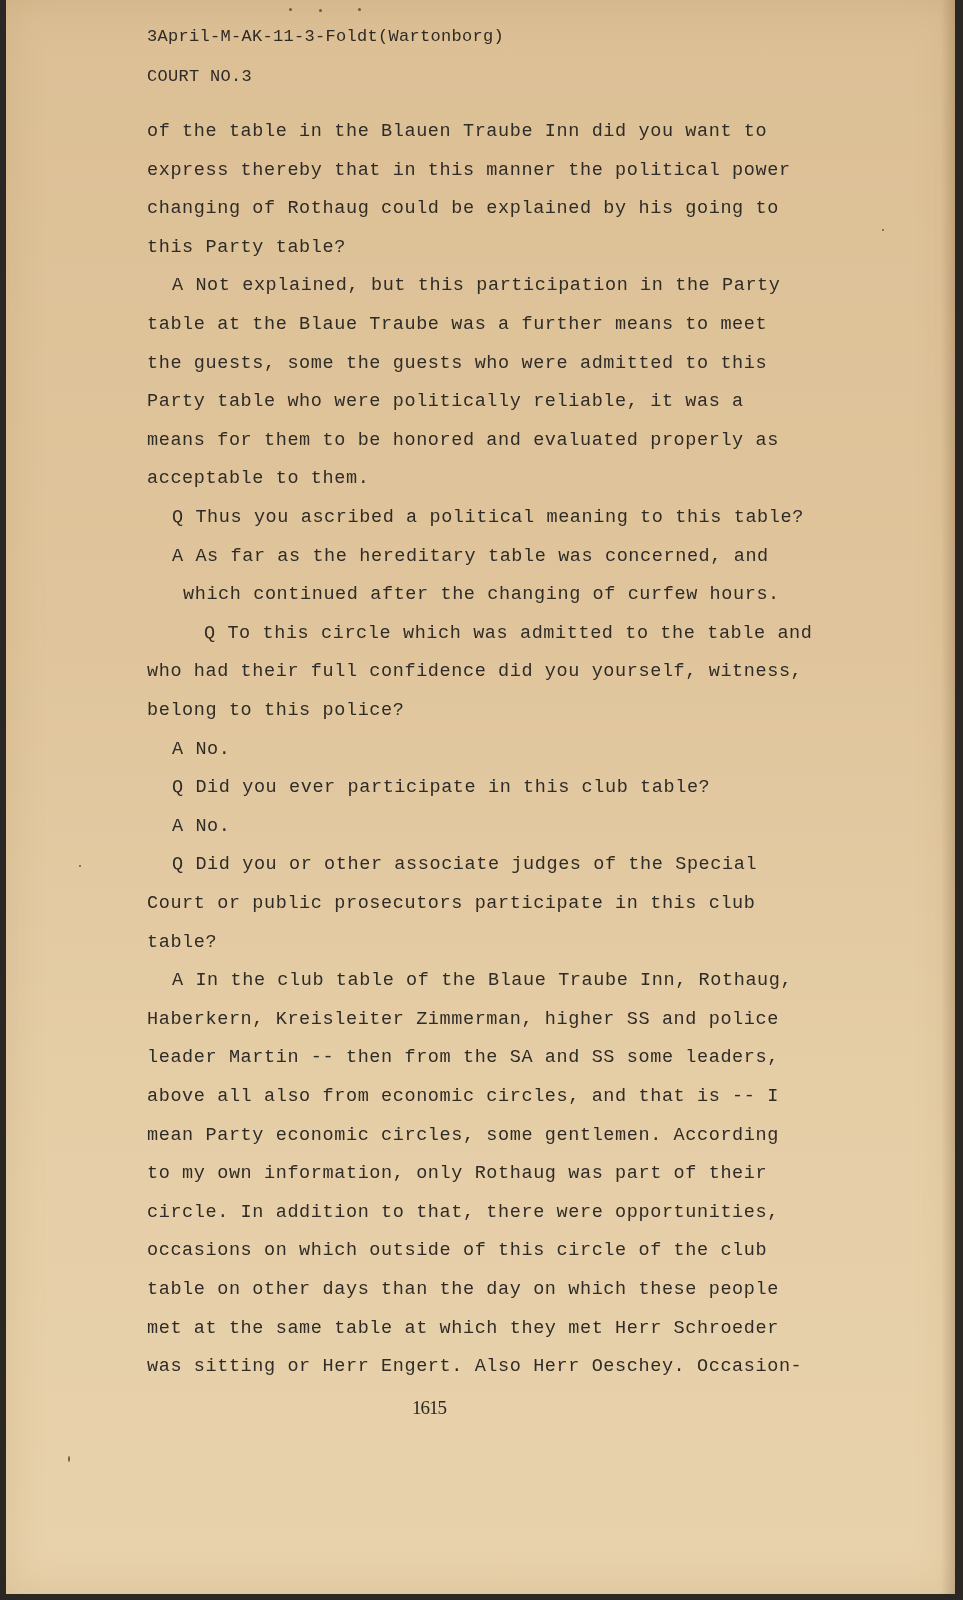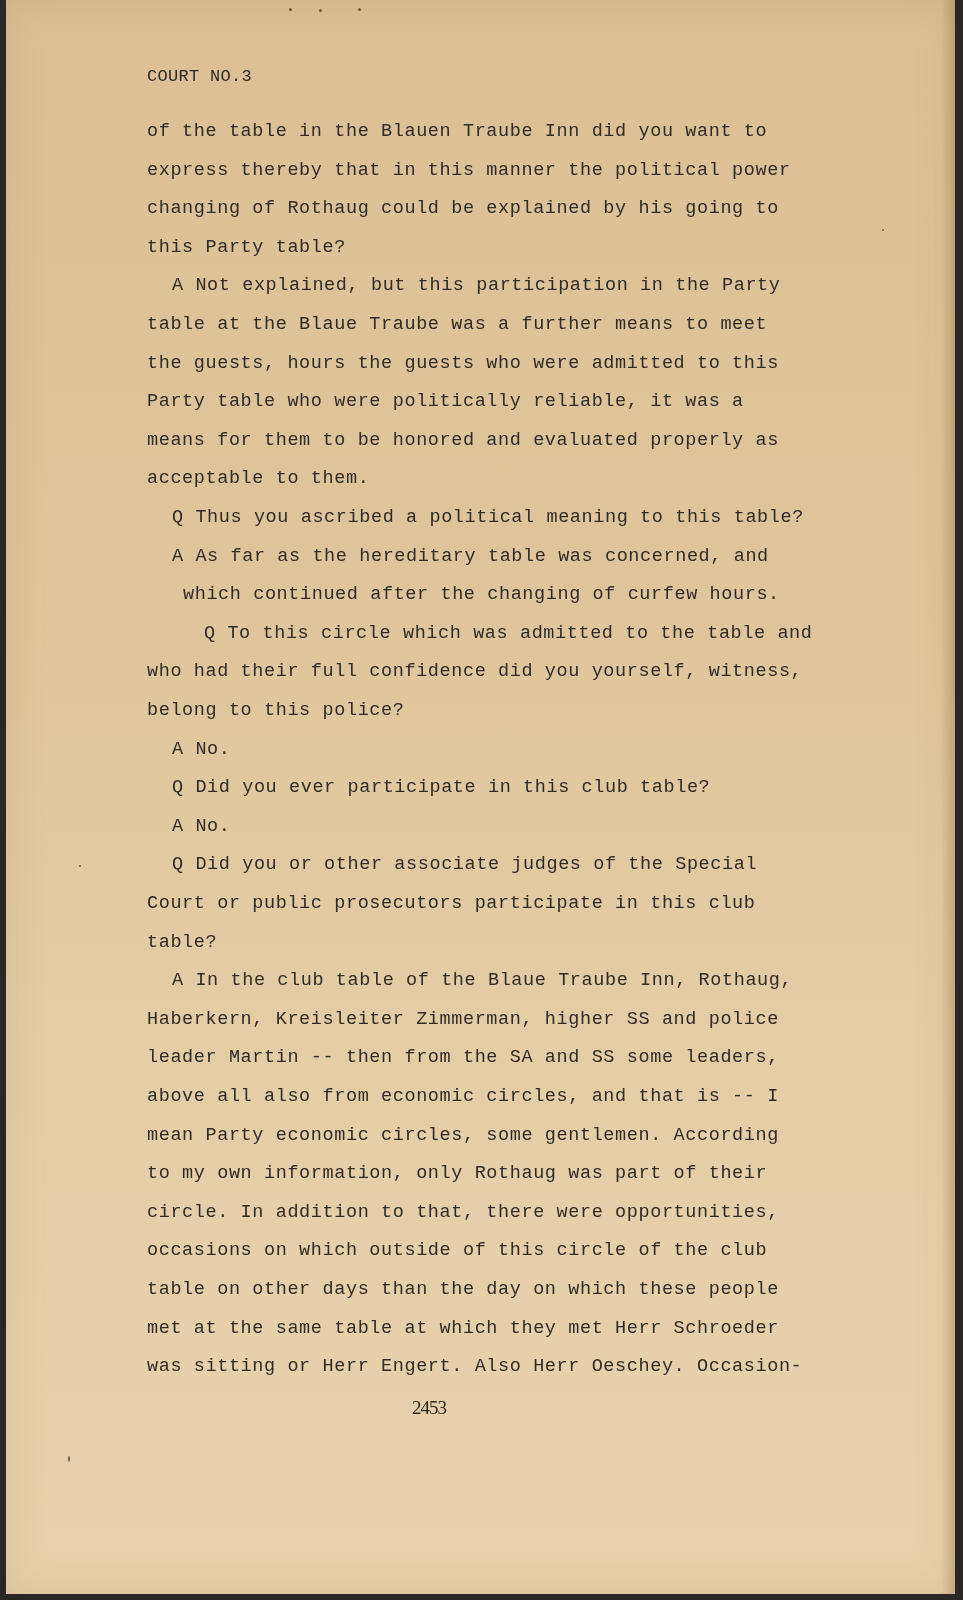--- a/index.html
+++ b/index.html
@@ -63,30 +63,31 @@
   .speck {
     position: absolute;
     background: #6b5a45;
     border-radius: 50%;
   }
 </style>
 </head>
 <body>
 
 <div class="page">
+  <div class="header-line" style="top:27px">3April-M-AK-11-3-Foldt(Wartonborg)</div>
   <div class="header-line" style="top:67px">COURT NO.3</div>
 
   <div id="body-lines">
       <div class="text-line" style="top: 121px;">of the table in the Blauen Traube Inn did you want to</div>
       <div class="text-line" style="top: 159.6px;">express thereby that in this manner the political power</div>
       <div class="text-line" style="top: 198.2px;">changing of Rothaug could be explained by his going to</div>
       <div class="text-line" style="top: 236.8px;">this Party table?</div>
       <div class="text-line indent" style="top: 275.4px;">A Not explained, but this participation in the Party</div>
       <div class="text-line" style="top: 314px; text-align: right;">table at the Blaue Traube was a further means to meet</div>
-      <div class="text-line" style="top: 352.6px;">the guests, hours the guests who were admitted to this</div>
+      <div class="text-line" style="top: 352.6px;">the guests, some the guests who were admitted to this</div>
       <div class="text-line" style="top: 391.2px;">Party table who were politically reliable, it was a</div>
       <div class="text-line" style="top: 429.8px;">means for them to be honored and evaluated properly as</div>
       <div class="text-line" style="top: 468.4px;">acceptable to them.</div>
       <div class="text-line indent" style="top: 507px;">Q Thus you ascribed a political meaning to this table?</div>
       <div class="text-line indent" style="top: 545.6px;">A As far as the hereditary table was concerned, and</div>
       <div class="text-line" style="top: 584.2px; margin-left: 36px;">which continued after the changing of curfew hours.</div>
       <div class="text-line indent" style="top: 622.8px; margin-left: 32px;">Q To this circle which was admitted to the table and</div>
       <div class="text-line" style="top: 661.4px;">who had their full confidence did you yourself, witness,</div>
       <div class="text-line" style="top: 700px;">belong to this police?</div>
       <div class="text-line indent" style="top: 738.6px;">A No.</div>
@@ -101,21 +102,21 @@
       <div class="text-line" style="top: 1086px;">above all also from economic circles, and that is -- I</div>
       <div class="text-line" style="top: 1124.6px;">mean Party economic circles, some gentlemen. According</div>
       <div class="text-line" style="top: 1163.2px;">to my own information, only Rothaug was part of their</div>
       <div class="text-line" style="top: 1201.8px;">circle. In addition to that, there were opportunities,</div>
       <div class="text-line" style="top: 1240.4px;">occasions on which outside of this circle of the club</div>
       <div class="text-line" style="top: 1279px;">table on other days than the day on which these people</div>
       <div class="text-line" style="top: 1317.6px;">met at the same table at which they met Herr Schroeder</div>
       <div class="text-line" style="top: 1356.2px;">was sitting or Herr Engert. Also Herr Oeschey. Occasion-</div>
     </div>
 
-  <div class="page-number">2453</div>
+  <div class="page-number">1615</div>
 
   <span class="speck" style="left:283px;top:8px;width:3px;height:3px"></span>
   <span class="speck" style="left:313px;top:9px;width:3px;height:3px"></span>
   <span class="speck" style="left:352px;top:8px;width:3px;height:3px"></span>
   <span class="speck" style="left:62px;top:1456px;width:2px;height:6px"></span>
   <span class="speck" style="left:73px;top:865px;width:2px;height:2px"></span>
   <span class="speck" style="left:876px;top:229px;width:2px;height:2px"></span>
 </div>
 
 </body></html>

